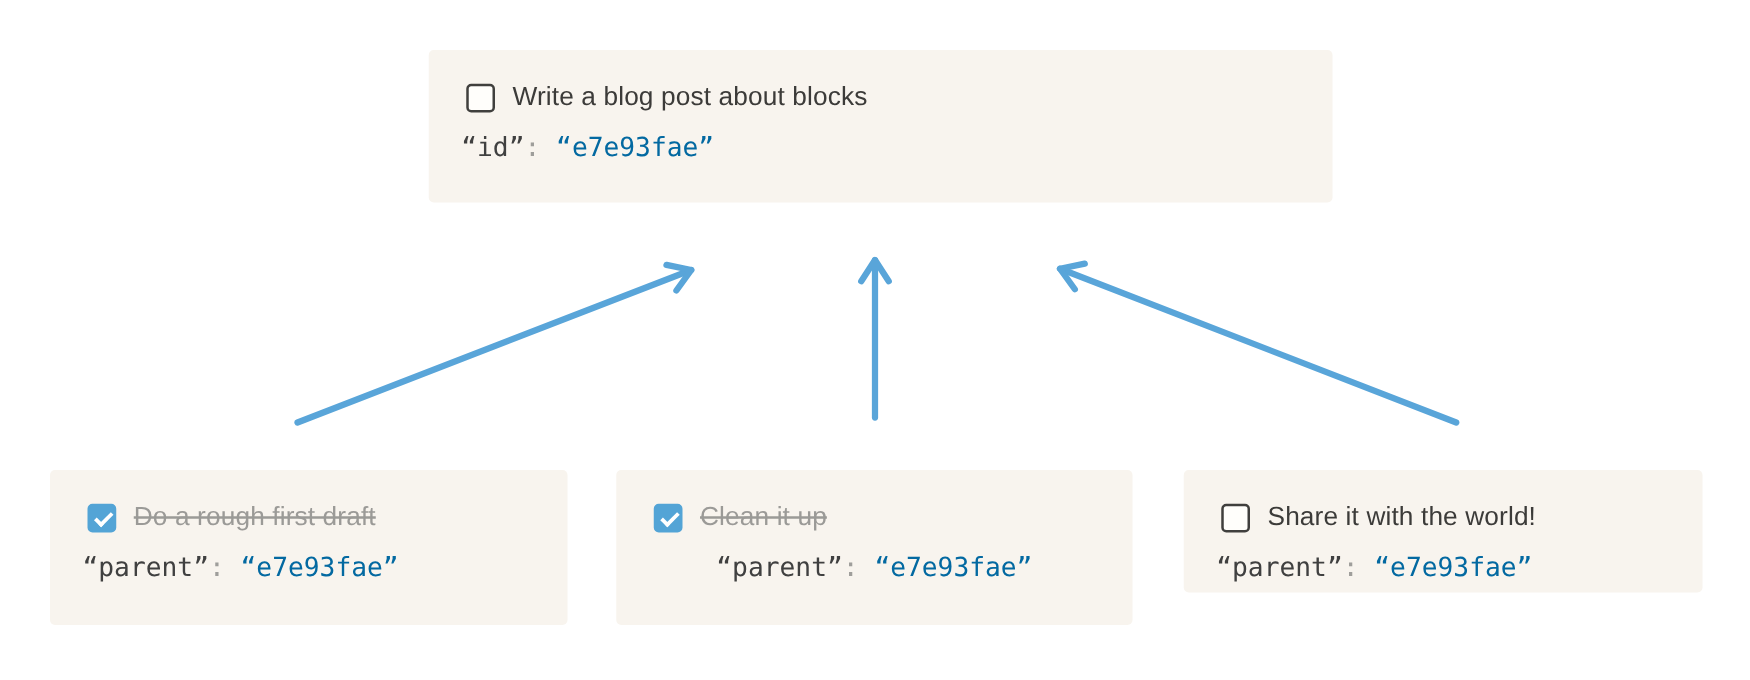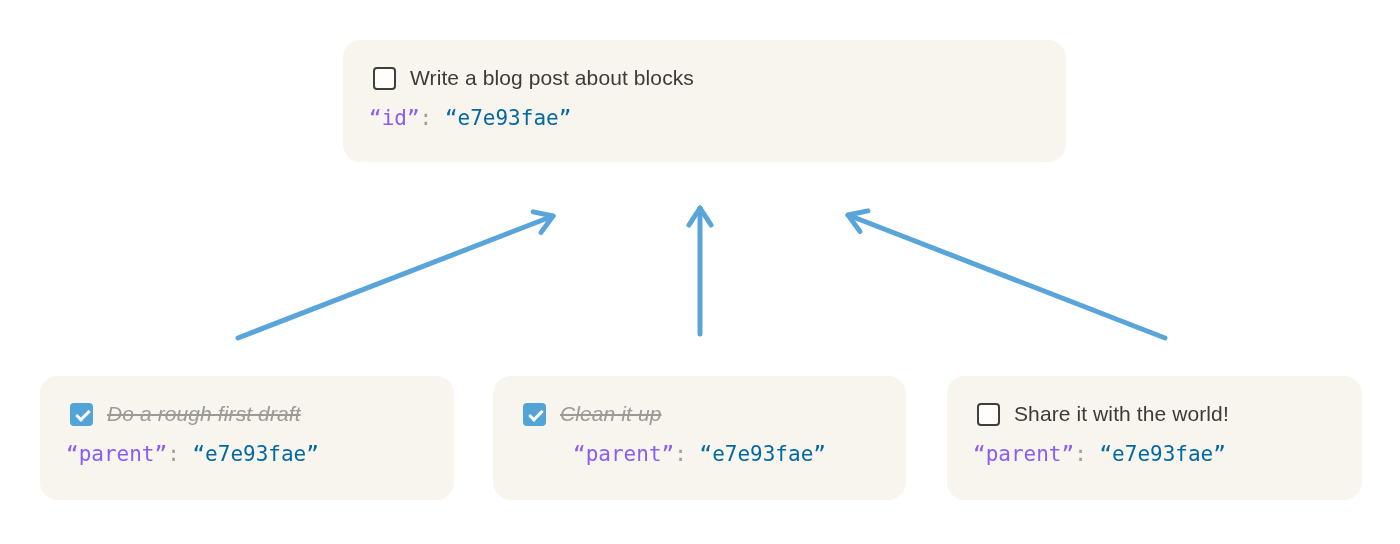--- a/index.html
+++ b/index.html
@@ -14,27 +14,27 @@
   .arrows-layer {
     position: absolute;
     left: 0; top: 0;
     width: 1400px; height: 544px;
     pointer-events: none;
   }
   .card {
     position: absolute;
     box-sizing: border-box;
     background: #f8f4ee;
-    border-radius: 18px;
+    border-radius: 4px;
     padding: 0 26px;
   }
   .card-parent { left: 343px; top: 40px;  width: 723px; height: 122px; }
   .card-child-1 { left: 40px;  top: 376px; width: 414px; height: 124px; }
   .card-child-2 { left: 493px; top: 376px; width: 413px; height: 124px; text-align: center; }
-  .card-child-3 { left: 947px; top: 376px; width: 415px; height: 124px; }
+  .card-child-3 { left: 947px; top: 376px; width: 415px; height: 98px; }
 
   .task-row {
     display: flex;
     align-items: center;
     gap: 14px;
     margin-top: 26px;
     height: 24px;
   }
   .checkbox {
     flex: none;
@@ -63,30 +63,29 @@
   .task-title {
     font-size: 21px;
     color: #3c3b39;
     letter-spacing: 0.1px;
     white-space: nowrap;
   }
   .card.checked .task-title {
     color: #9b9a97;
     text-decoration: line-through;
     text-decoration-thickness: 2px;
-    font-style: italic;
   }
   .code-line {
     margin-top: 15px;
     font-family: "DejaVu Sans Mono", monospace;
     font-size: 21px;
     line-height: 26px;
     white-space: pre;
   }
-  .code-key   { color: #8b5cf6; }
+  .code-key   { color: #404040; }
   .code-punct { color: #9f9e9b; }
   .code-value { color: #0369a1; }
 </style>
 </head>
 <body>
 
 <div class="canvas">
 
   <svg class="arrows-layer" viewBox="0 0 1400 544" xmlns="http://www.w3.org/2000/svg">
     <defs>

